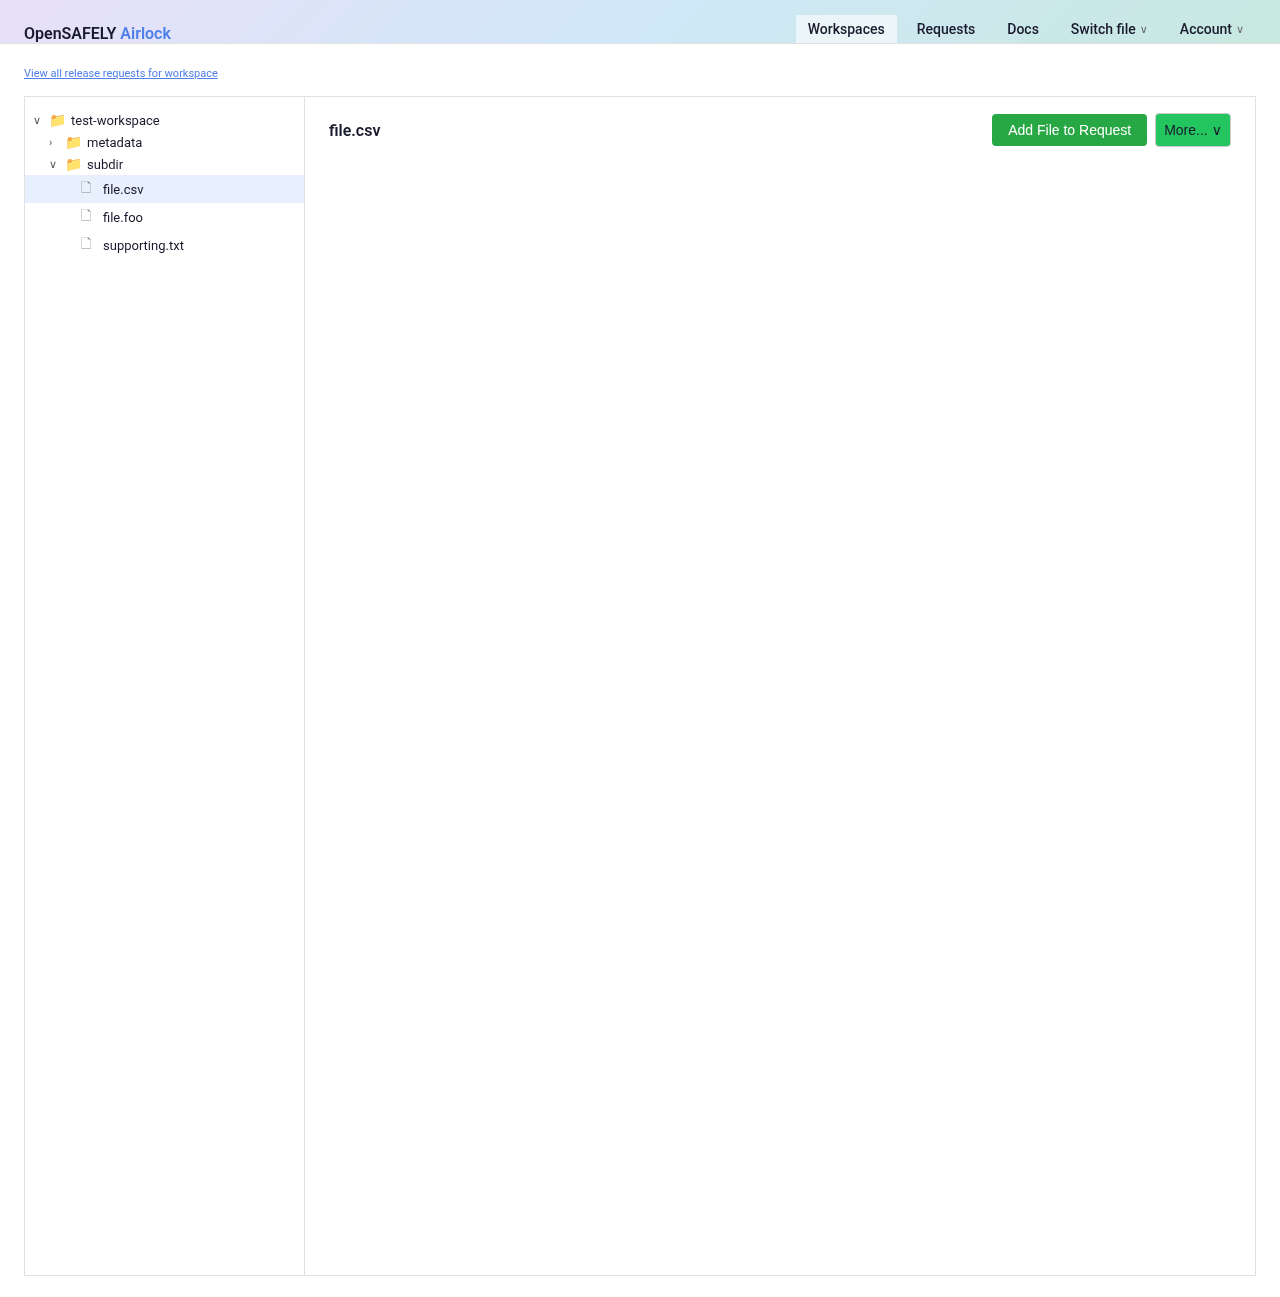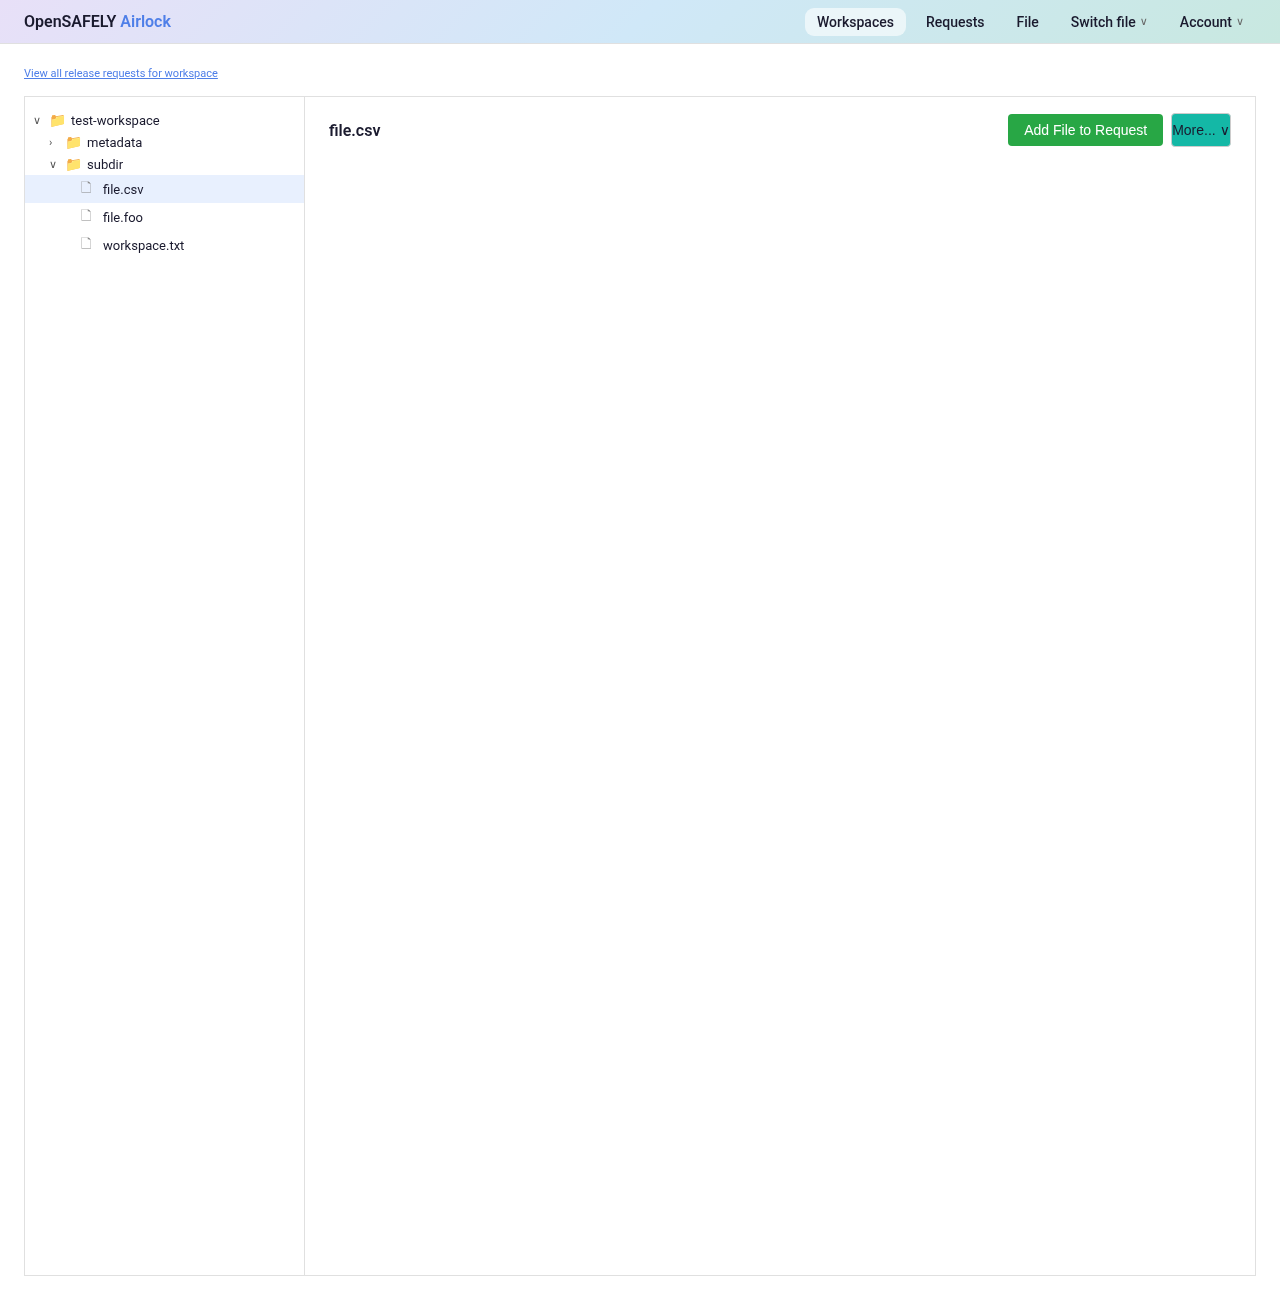--- a/index.html
+++ b/index.html
@@ -13,21 +13,21 @@
       font-size: 14px;
       color: #1a1a2e;
       background: #fff;
       width: 1280px;
       min-height: 1297px;
     }
 
     
     .header {
       display: flex;
-      align-items: center;
+      align-items: flex-end;
       justify-content: space-between;
       padding: 0 24px;
       height: 44px;
       background: linear-gradient(135deg, #e8e0f8 0%, #d0e8f8 50%, #c8e8e0 100%);
       border-bottom: 1px solid #e0e0e0;
     }
 
     .header-logo {
       display: flex;
       align-items: center;
@@ -45,21 +45,21 @@
     }
 
     .header-nav {
       display: flex;
       align-items: center;
       gap: 8px;
     }
 
     .nav-item {
       padding: 6px 12px;
-      border-radius: 9px;
+      border-radius: 0;
       cursor: pointer;
       font-size: 14px;
       font-weight: 500;
       color: #1a1a2e;
       display: flex;
       align-items: center;
       gap: 4px;
       text-decoration: none;
       background: transparent;
       border: none;
@@ -184,46 +184,46 @@
       color: #fff;
       border: none;
       border-radius: 4px;
       padding: 8px 16px;
       font-size: 14px;
       font-weight: 400;
       cursor: pointer;
     }
 
     .btn-secondary {
-      background: #14b8a6;
+      background: #22c55e;
       color: #1a1a2e;
       border: 1px solid #ccc;
       border-radius: 4px;
-      padding: 8px 0;
+      padding: 8px 8px;
       font-size: 14px;
       font-weight: 500;
       cursor: pointer;
       display: flex;
       align-items: center;
       gap: 4px;
     }
   </style>
 </head>
 <body>
 
 <header class="header">
   <div class="header-logo">
     <span class="logo-opensafely">OpenSAFELY</span>
     <span>&nbsp;</span>
     <span class="logo-airlock">Airlock</span>
   </div>
   <nav class="header-nav">
     <a class="nav-item active">Workspaces</a>
     <a class="nav-item">Requests</a>
-    <a class="nav-item">File</a>
+    <a class="nav-item">Docs</a>
     <a class="nav-item">
       <span>Switch file</span>
       <span class="chevron">∨</span>
     </a>
     <a class="nav-item">
       <span>Account</span>
       <span class="chevron">∨</span>
     </a>
   </nav>
 </header>
@@ -262,21 +262,21 @@
 
       <div class="tree-item indent-2">
         <span class="tree-toggle" style="width:16px;display:inline-block;"></span>
         <span class="tree-icon file-icon">🗋</span>
         <span>file.foo</span>
       </div>
 
       <div class="tree-item indent-2">
         <span class="tree-toggle" style="width:16px;display:inline-block;"></span>
         <span class="tree-icon file-icon">🗋</span>
-        <span>workspace.txt</span>
+        <span>supporting.txt</span>
       </div>
 
     </div>
 
     <div class="file-detail">
       <div class="file-detail-header">
         <span class="file-detail-name">file.csv</span>
         <div class="file-detail-actions">
           <button class="btn-primary">Add File to Request</button>
           <button class="btn-secondary">

